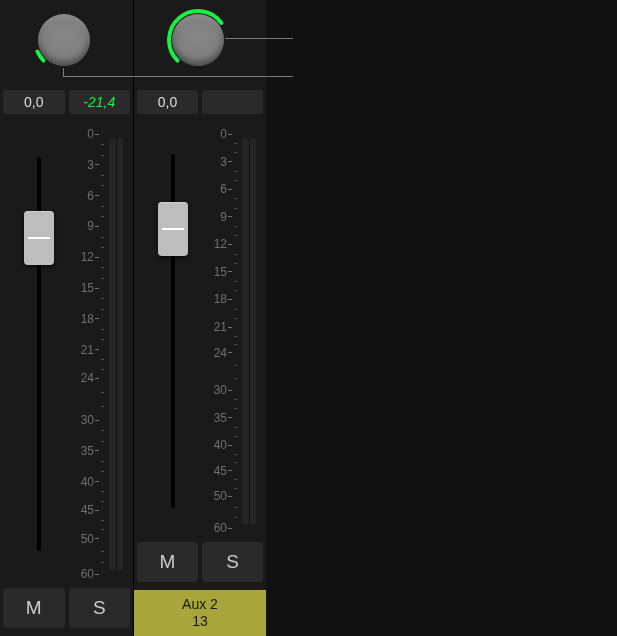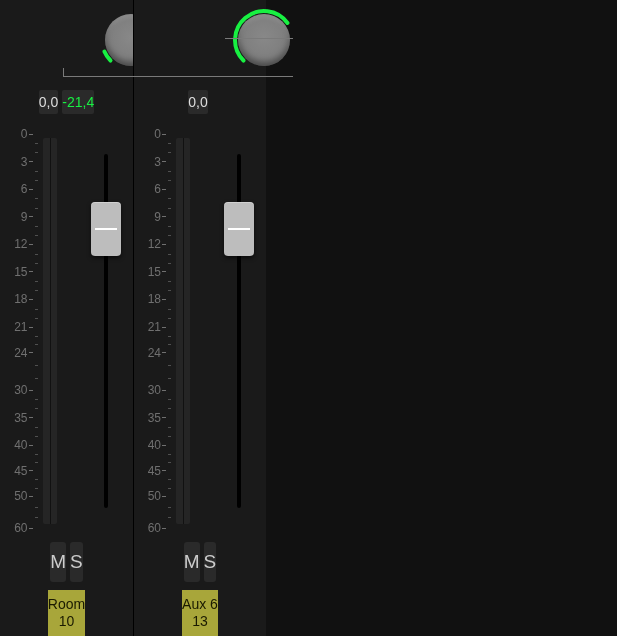--- a/index.html
+++ b/index.html
@@ -35,21 +35,20 @@
   .mixer {
     display: flex;
     height: 100%;
   }
   .channel {
     width: 133px;
     display: flex;
     flex-direction: column;
     position: relative;
     background: var(--panel);
-    align-items: center;
   }
   .channel + .channel {
     border-left: 1px solid #000;
   }
   .rest {
     flex: 1;
     background: #111;
   }
 
   
@@ -90,21 +89,21 @@
     background: var(--box);
     border-radius: 2px;
     display: flex;
     align-items: center;
     justify-content: center;
     font-size: 14px;
     font-weight: 400;
     color: var(--text);
     font-variant-numeric: tabular-nums;
   }
-  .value-box.green { color: var(--green-bright); }
+  .value-box.green { color: var(--green-bright); font-style: italic; }
 
   
   .fader-area {
     flex: 1;
     position: relative;
     padding: 10px 0;
   }
   .fader-track-wrap {
     position: absolute;
     top: 10px;
@@ -360,24 +359,20 @@
             <div class="minor-tick" style="top: 94.6667%;"></div>
             <div class="minor-tick" style="top: 97.3333%;"></div>
           </div>
         </div>
         <div class="meter"></div>
       </div>
       <div class="ms-row">
     <div class="ms-btn">M</div>
     <div class="ms-btn">S</div>
       </div>
-      <div class="ch-label">
-    <span>Room</span>
-    <span class="num">10</span>
-      </div>
     </div>
     <div class="channel">
       <div class="knob-area">
     <div class="knob-ring">
       <svg viewBox="0 0 62 62">
             <path d="M 10.49 51.51 A 29 29 0 1 1 54.46 13.95" stroke="var(--green-bright)" stroke-width="4" fill="none" stroke-linecap="round"></path>
           </svg>
     </div>
     <div class="knob"></div>
   </div>
@@ -482,21 +477,21 @@
             <div class="minor-tick" style="top: 97.3333%;"></div>
           </div>
         </div>
         <div class="meter"></div>
       </div>
       <div class="ms-row">
     <div class="ms-btn">M</div>
     <div class="ms-btn">S</div>
       </div>
       <div class="ch-label">
-    <span>Aux 6</span>
+    <span>Aux 2</span>
     <span class="num">13</span>
       </div>
     </div>
     <div class="rest"></div>
   </div>
 
 <div class="callout h" id="callout-a" style="left: 225px; top: 38px; width: 68px;"></div>
 <div class="callout h" id="callout-b" style="left: 63px; top: 76px; width: 230px;"></div>
 <div class="callout v" id="callout-b-v" style="left: 63px; top: 68px; height: 8px;"></div>
 

